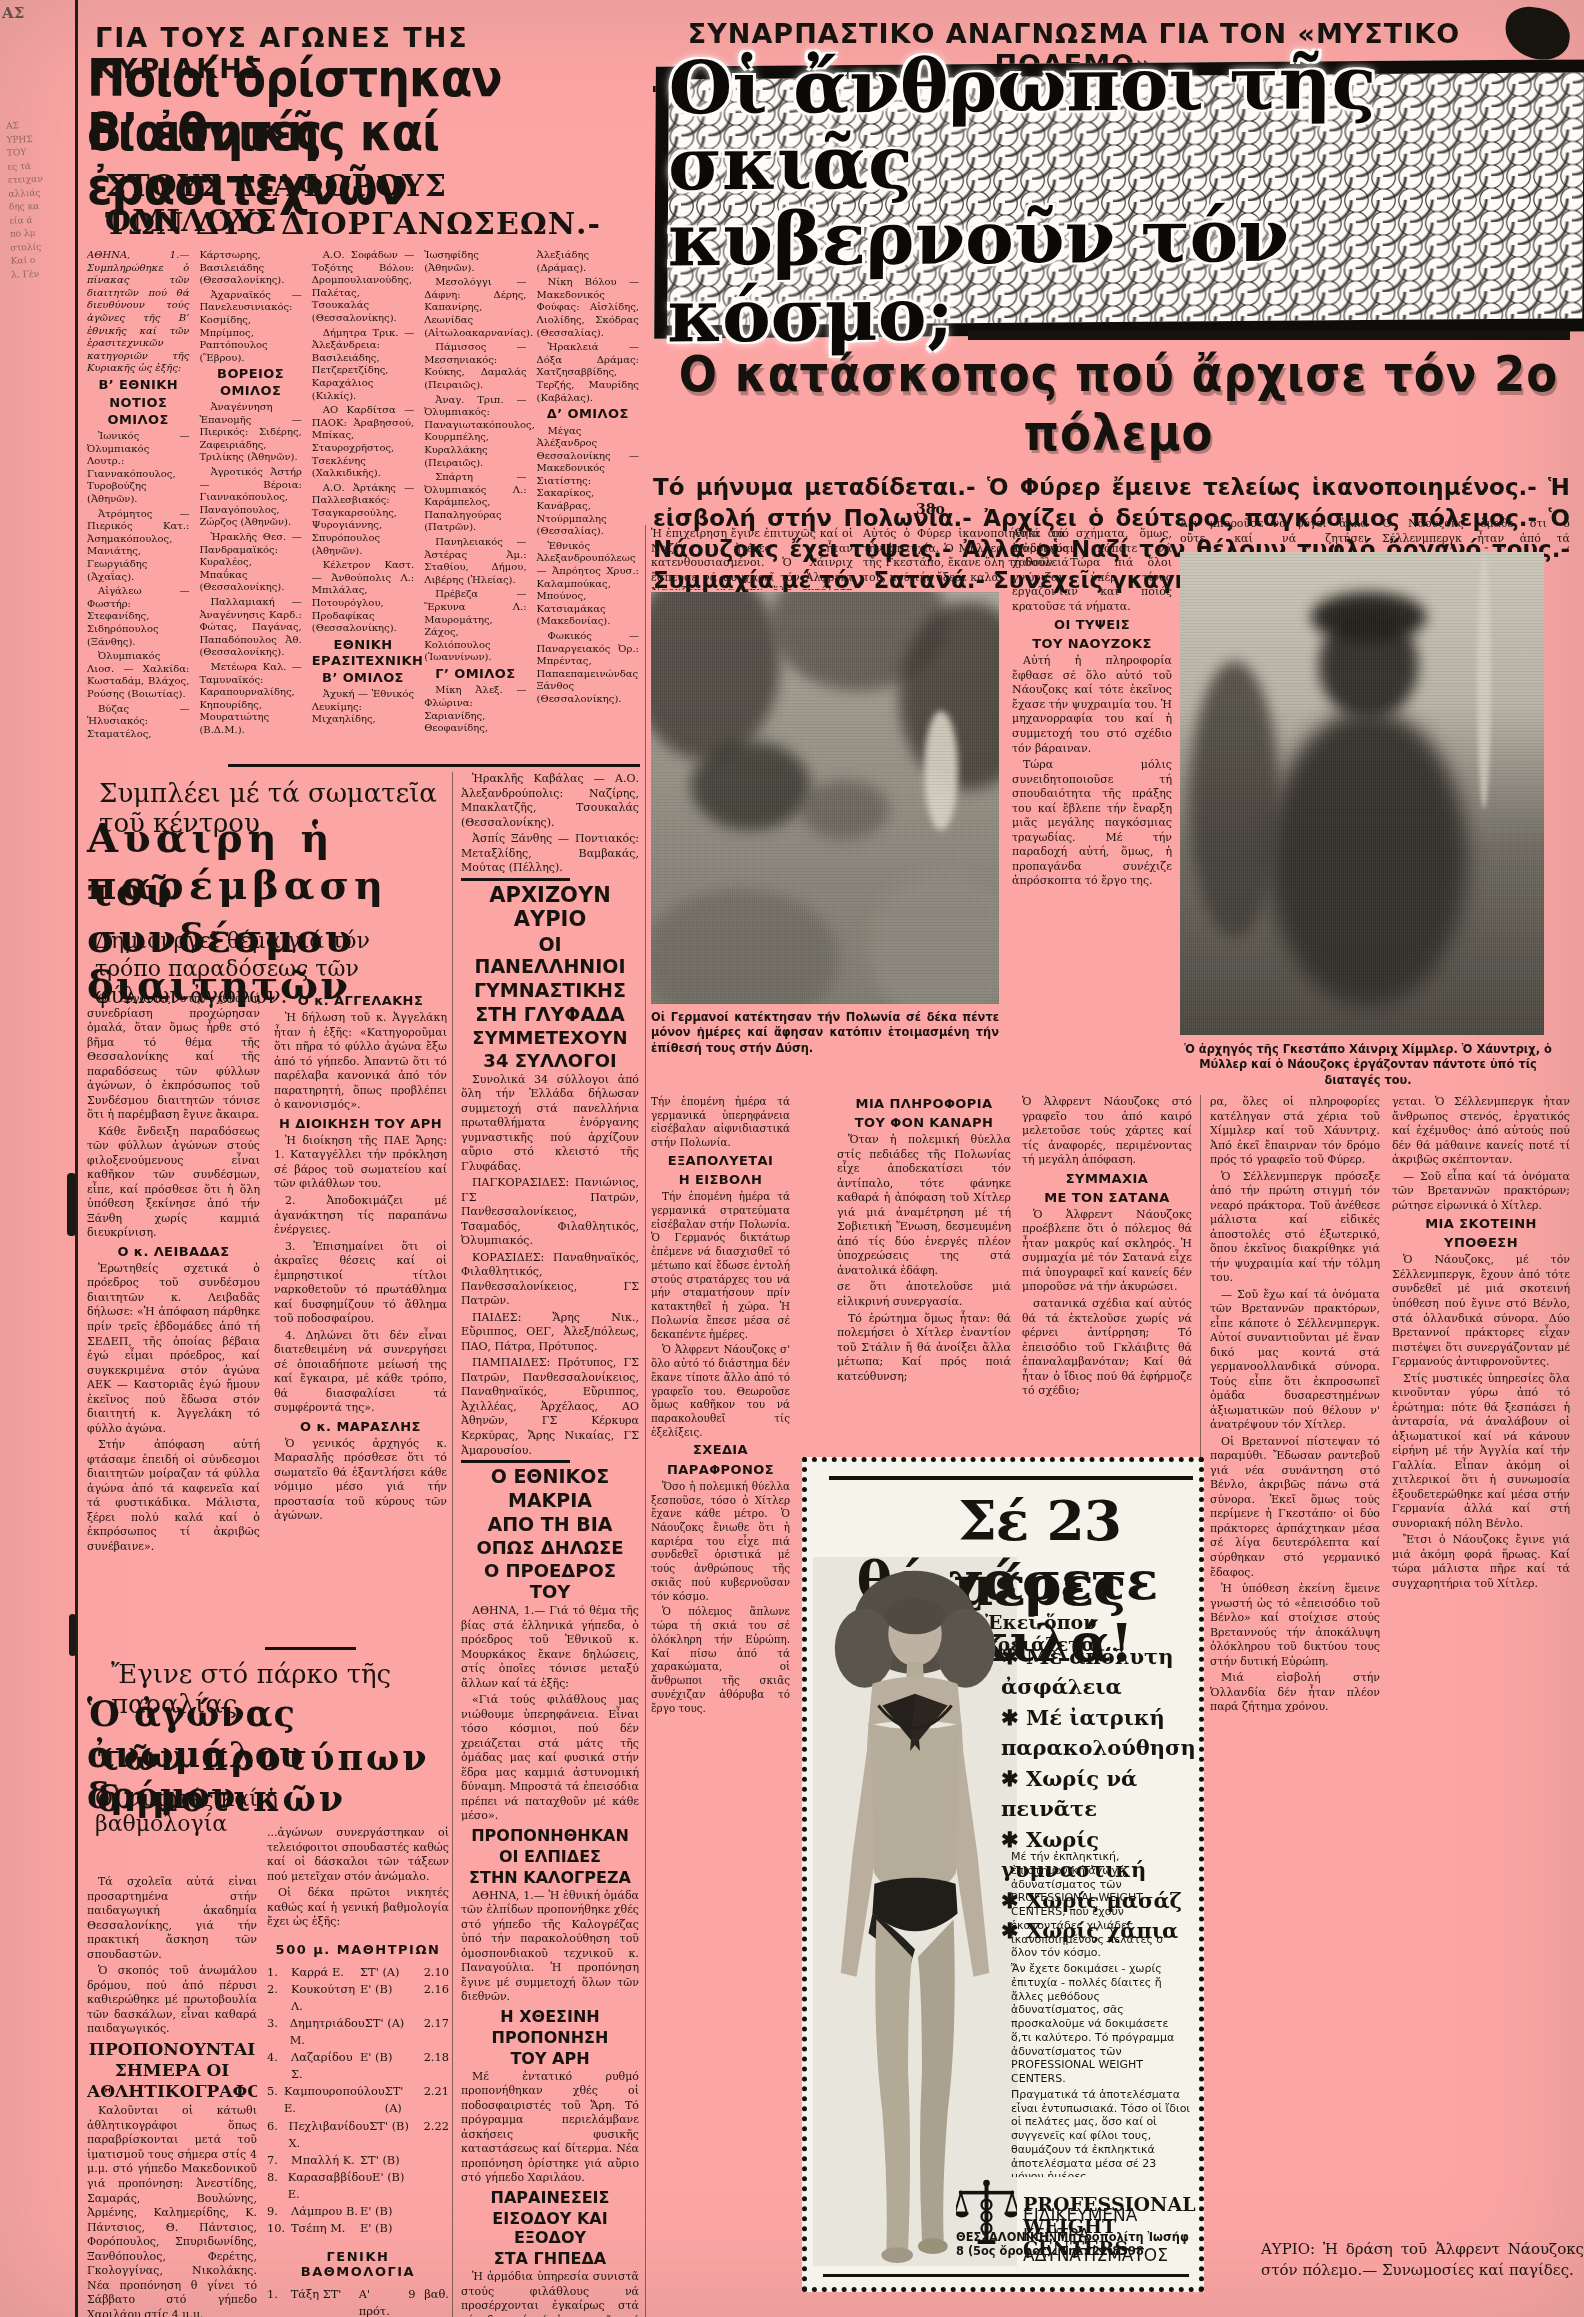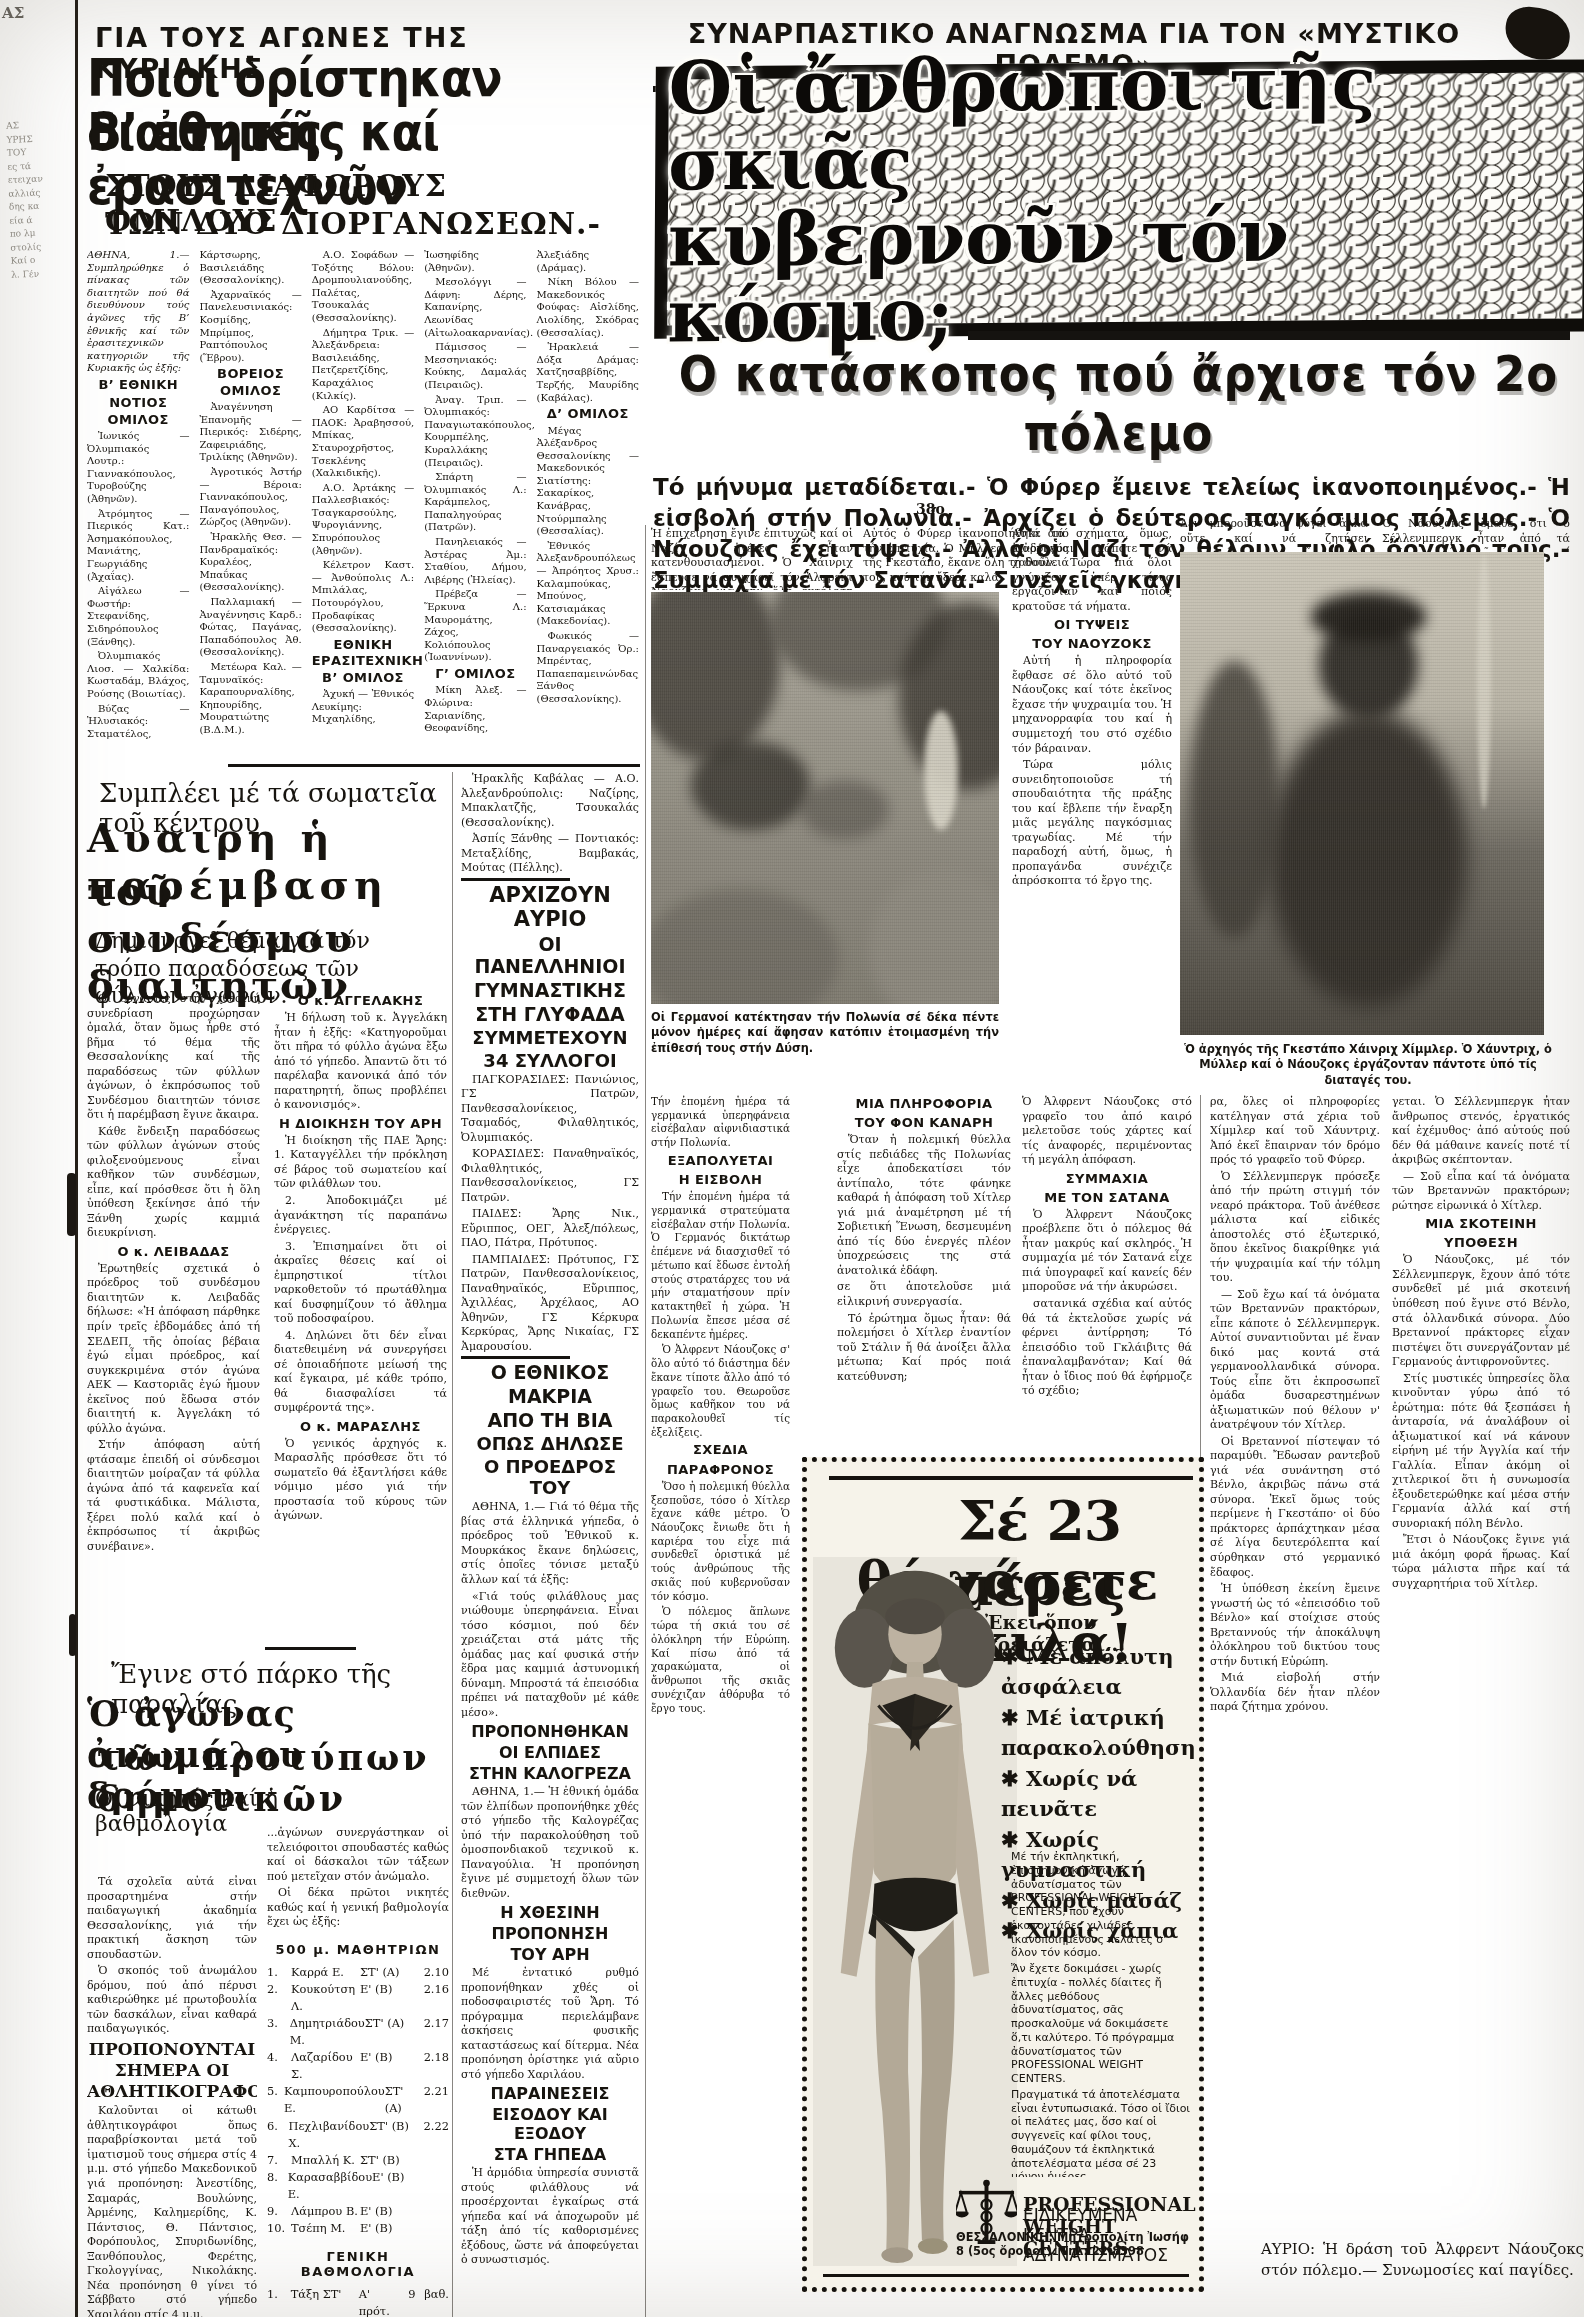--- a/index.html
+++ b/index.html
@@ -1,16 +1,16 @@
 <!DOCTYPE html>
 <html><head>
 <meta charset="utf-8">
 <style>
   html,body{margin:0;padding:0;background:#888;}
-  #page{position:relative;width:1584px;height:2318px;background:#ffffff;overflow:hidden;
+  #page{position:relative;width:1584px;height:2318px;background:#fca5a5;overflow:hidden;
         font-family:"DejaVu Serif",serif;color:#17140f;
         box-shadow:inset 0 0 119px rgba(120,110,90,.25);}
   .abs{position:absolute;}
   .bodytext{font:11px/1.32 "DejaVu Serif",serif;text-align:justify;}
   .bodytext .it{margin:0 0 2px;}
   .p,.pind{text-indent:11px;}
   .pcont{text-indent:0;}
   .ch{font-family:"DejaVu Sans",sans-serif;font-weight:bold;text-align:center;
       font-size:13px;letter-spacing:0.4px;margin:11px 0 6px;text-indent:0;}
   .lead{font-style:italic;text-indent:0;}
@@ -243,20 +243,21 @@
   <div class="abs bodytext" style="left:461px;top:772px;width:178px;height:1545px;overflow:hidden;">
       <div class="it p">Ἡρακλῆς Καβάλας — Α.Ο. Ἀλεξανδρούπολις: Ναζίρης, Μπακλατζῆς, Τσουκαλάς (Θεσσαλονίκης).</div>
       <div class="it pind">Ἀσπίς Ξάνθης — Ποντιακός: Μεταξλίδης, Βαμβακάς, Μούτας (Πέλλης).</div>
       <div class="it rule"></div>
       <div class="it h1">ΑΡΧΙΖΟΥΝ ΑΥΡΙΟ</div>
       <div class="it h2">ΟΙ ΠΑΝΕΛΛΗΝΙΟΙ</div>
       <div class="it h2">ΓΥΜΝΑΣΤΙΚΗΣ</div>
       <div class="it h2">ΣΤΗ ΓΛΥΦΑΔΑ</div>
       <div class="it h2s">ΣΥΜΜΕΤΕΧΟΥΝ</div>
       <div class="it h2s">34 ΣΥΛΛΟΓΟΙ</div>
+      <div class="it p">Συνολικά 34 σύλλογοι ἀπό ὅλη τήν Ἑλλάδα δήλωσαν συμμετοχή στά πανελλήνια πρωταθλήματα ἐνόργανης γυμναστικῆς πού ἀρχίζουν αὔριο στό κλειστό τῆς Γλυφάδας.</div>
       <div class="it pind">ΠΑΓΚΟΡΑΣΙΔΕΣ: Πανιώνιος, ΓΣ Πατρῶν, Πανθεσσαλονίκειος, Τσαμαδός, Φιλαθλητικός, Ὀλυμπιακός.</div>
       <div class="it pind">ΚΟΡΑΣΙΔΕΣ: Παναθηναϊκός, Φιλαθλητικός, Πανθεσσαλονίκειος, ΓΣ Πατρῶν.</div>
       <div class="it pind">ΠΑΙΔΕΣ: Ἄρης Νικ., Εὔριππος, ΟΕΓ, Ἀλεξ/πόλεως, ΠΑΟ, Πάτρα, Πρότυπος.</div>
       <div class="it pind">ΠΑΜΠΑΙΔΕΣ: Πρότυπος, ΓΣ Πατρῶν, Πανθεσσαλονίκειος, Παναθηναϊκός, Εὔριππος, Ἀχιλλέας, Ἀρχέλαος, ΑΟ Ἀθηνῶν, ΓΣ Κέρκυρα Κερκύρας, Ἄρης Νικαίας, ΓΣ Ἀμαρουσίου.</div>
       <div class="it rule"></div>
       <div class="it h2">Ο ΕΘΝΙΚΟΣ</div>
       <div class="it h2">ΜΑΚΡΙΑ</div>
       <div class="it h2">ΑΠΟ ΤΗ ΒΙΑ</div>
       <div class="it h2s">ΟΠΩΣ ΔΗΛΩΣΕ</div>
       <div class="it h2s">Ο ΠΡΟΕΔΡΟΣ ΤΟΥ</div>

